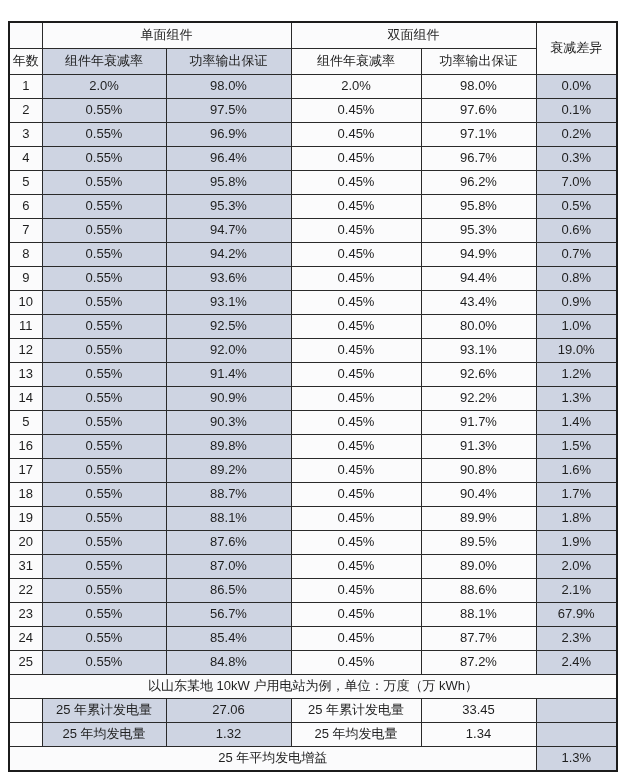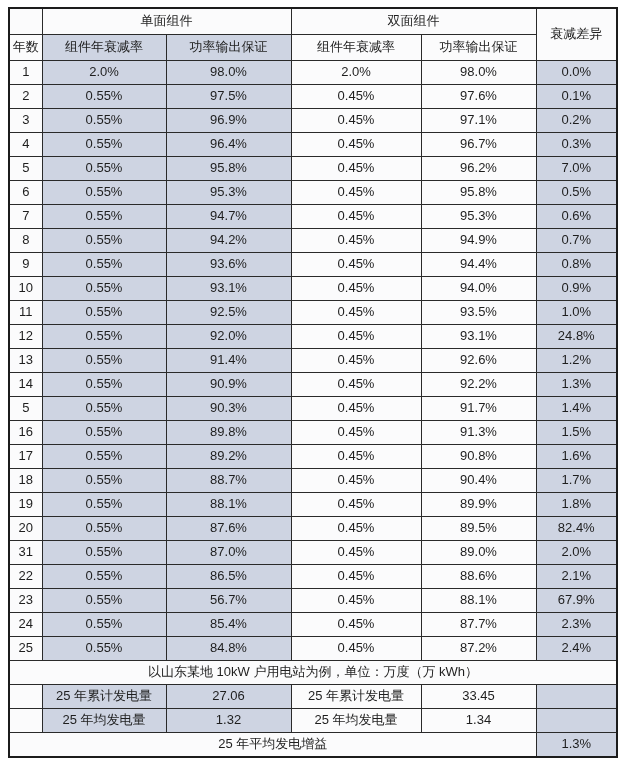--- a/index.html
+++ b/index.html
@@ -7,21 +7,21 @@
     padding: 0;
     background: #ffffff;
     width: 623px;
     font-family: "Liberation Sans", "DejaVu Sans", sans-serif;
   }
   .page {
     width: 623px;
     height: 774px;
     background: #ffffff;
     box-sizing: border-box;
-    padding: 7px 7px 3px 8px;
+    padding: 21px 7px 3px 8px;
     border-radius: 31px;
   }
   table.cmp {
     border-collapse: collapse;
     table-layout: fixed;
     width: 608px;
     border: 2px solid #1c1c1c;
   }
   table.cmp th,
   table.cmp td {
@@ -142,38 +142,38 @@
           <td class="c-blue">93.6%</td>
           <td class="c-white">0.45%</td>
           <td class="c-white">94.4%</td>
           <td class="c-blue">0.8%</td>
         </tr>
         <tr>
           <td class="c-white">10</td>
           <td class="c-blue">0.55%</td>
           <td class="c-blue">93.1%</td>
           <td class="c-white">0.45%</td>
-          <td class="c-white">94.0%</td>
+          <td class="c-white">43.4%</td>
           <td class="c-blue">0.9%</td>
         </tr>
         <tr>
           <td class="c-white">11</td>
           <td class="c-blue">0.55%</td>
           <td class="c-blue">92.5%</td>
           <td class="c-white">0.45%</td>
-          <td class="c-white">93.5%</td>
+          <td class="c-white">80.0%</td>
           <td class="c-blue">1.0%</td>
         </tr>
         <tr>
           <td class="c-white">12</td>
           <td class="c-blue">0.55%</td>
           <td class="c-blue">92.0%</td>
           <td class="c-white">0.45%</td>
           <td class="c-white">93.1%</td>
-          <td class="c-blue">24.8%</td>
+          <td class="c-blue">19.0%</td>
         </tr>
         <tr>
           <td class="c-white">13</td>
           <td class="c-blue">0.55%</td>
           <td class="c-blue">91.4%</td>
           <td class="c-white">0.45%</td>
           <td class="c-white">92.6%</td>
           <td class="c-blue">1.2%</td>
         </tr>
         <tr>
@@ -223,21 +223,21 @@
           <td class="c-white">0.45%</td>
           <td class="c-white">89.9%</td>
           <td class="c-blue">1.8%</td>
         </tr>
         <tr>
           <td class="c-white">20</td>
           <td class="c-blue">0.55%</td>
           <td class="c-blue">87.6%</td>
           <td class="c-white">0.45%</td>
           <td class="c-white">89.5%</td>
-          <td class="c-blue">82.4%</td>
+          <td class="c-blue">1.9%</td>
         </tr>
         <tr>
           <td class="c-white">31</td>
           <td class="c-blue">0.55%</td>
           <td class="c-blue">87.0%</td>
           <td class="c-white">0.45%</td>
           <td class="c-white">89.0%</td>
           <td class="c-blue">2.0%</td>
         </tr>
         <tr>

